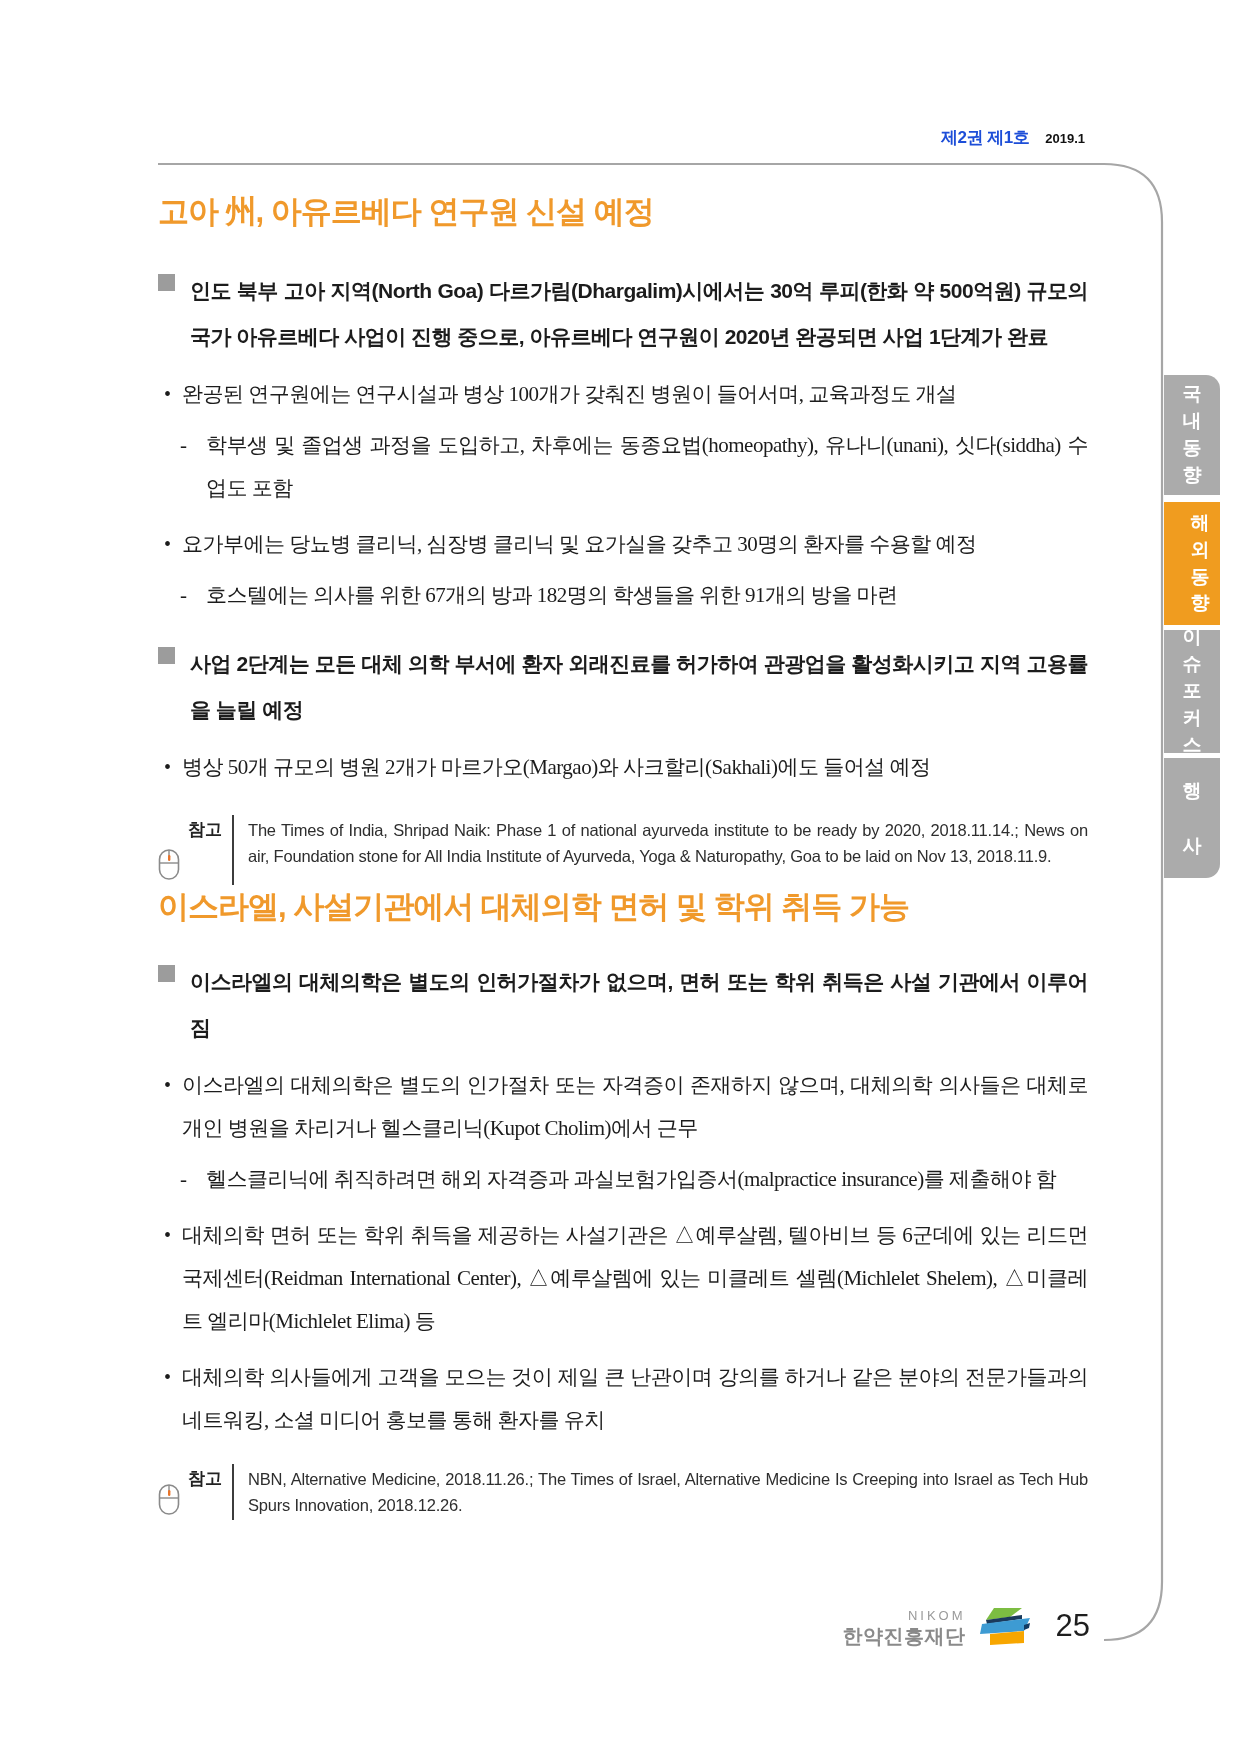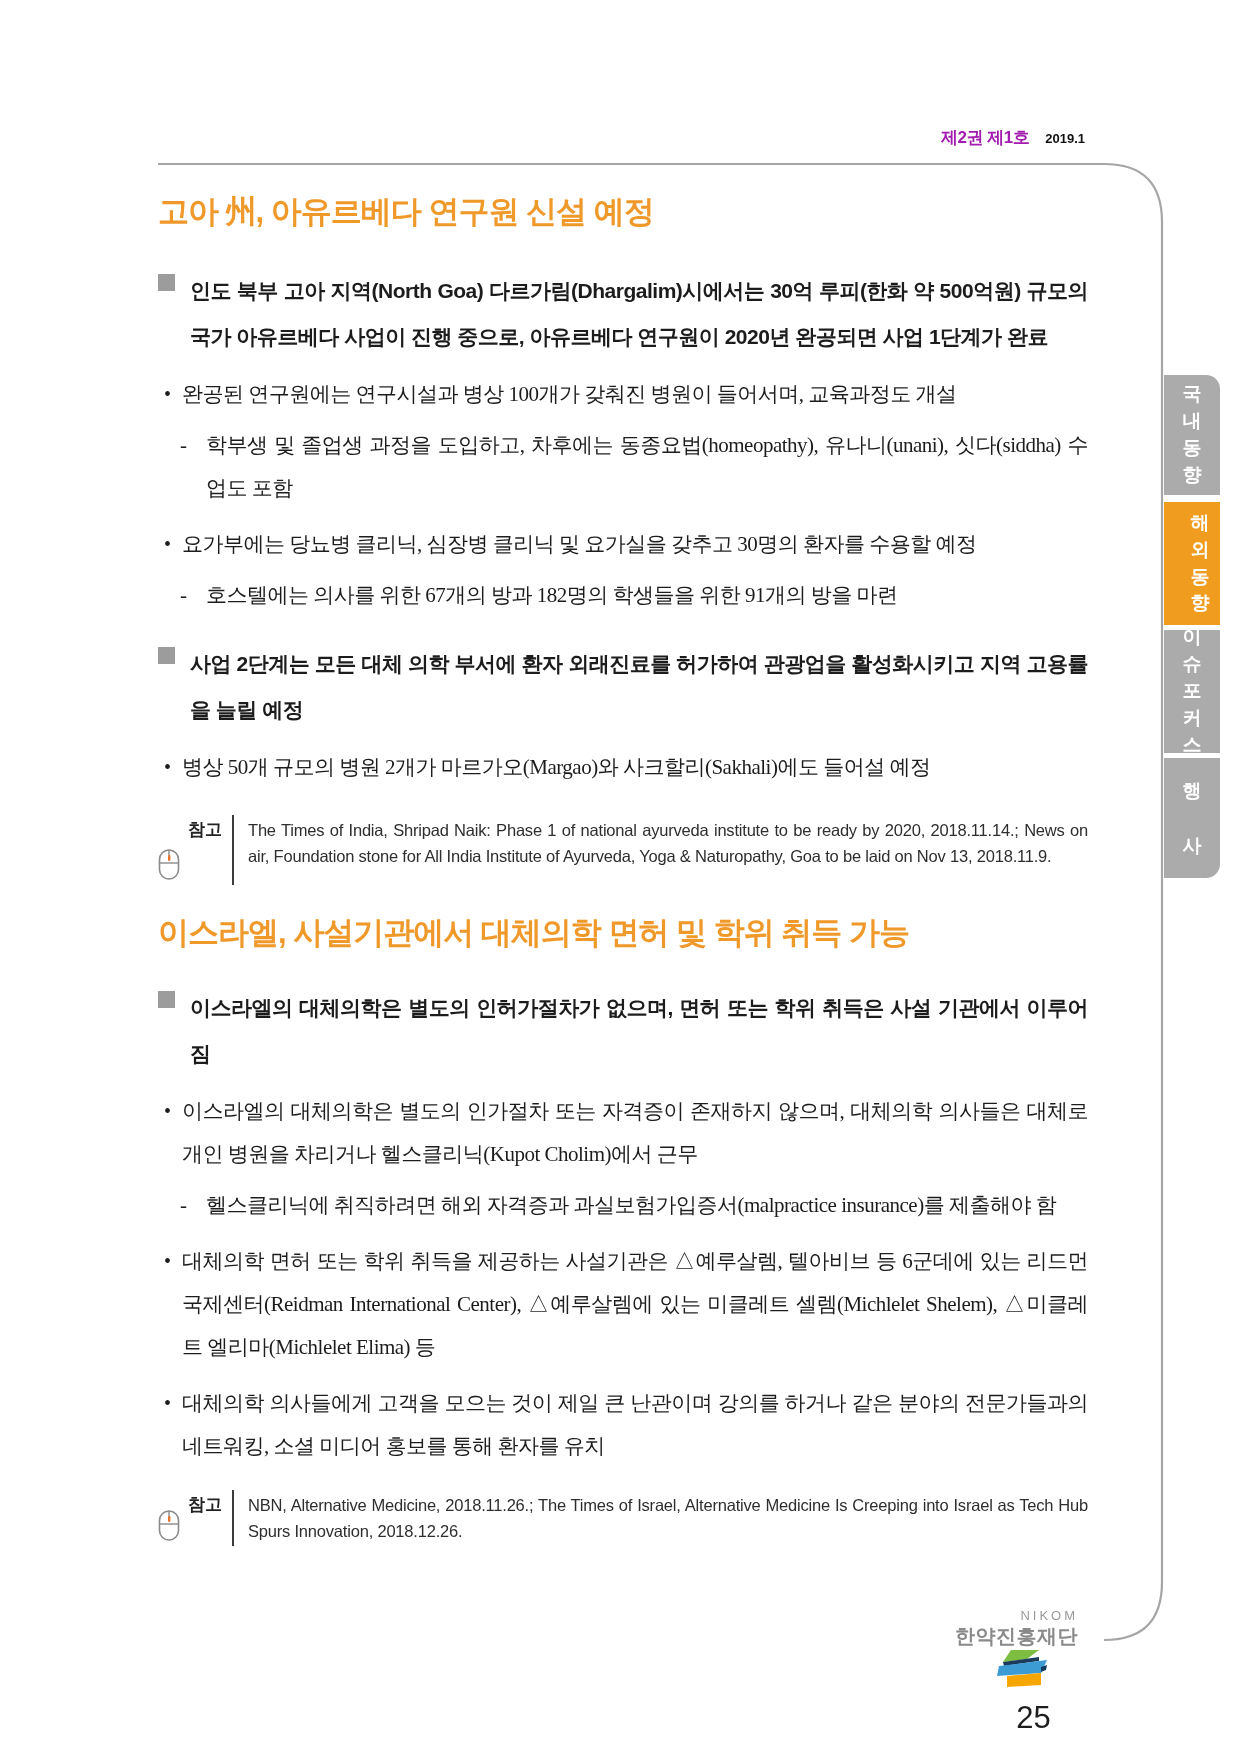--- a/index.html
+++ b/index.html
@@ -5,21 +5,21 @@
   * { margin:0; padding:0; box-sizing:border-box; }
   html,body { background:#ffffff; }
   .page {
     position:relative; width:1240px; height:1754px; background:#fff; overflow:hidden;
     font-family:"Liberation Sans", sans-serif; color:#1c1c1c;
   }
   
   .hdr {
     position:absolute; top:126px; right:155px; display:flex; align-items:baseline; gap:16px;
   }
-  .hdr .vol { font-size:17px; font-weight:bold; color:#a21caf; letter-spacing:-0.5px; }
+  .hdr .vol { font-size:17px; font-weight:bold; color:#1d4ed8; letter-spacing:-0.5px; }
   .hdr .date { font-size:13px; font-weight:bold; color:#111; }
   
   .border-svg { position:absolute; left:0; top:0; pointer-events:none; }
   
   .tabs { position:absolute; left:1164px; top:375px; width:56px; }
   .tab {
     position:absolute; left:0; width:56px; background:#ABABAB; color:#fff;
     font-weight:bold; font-size:19px; text-align:center;
     display:flex; align-items:center; justify-content:center;
   }
@@ -57,24 +57,24 @@
   .badge-shape { position:absolute; left:0; top:0; }
   .badge-fold { position:absolute; left:0; top:41px; width:58px; height:23px; background:#C79200; border-radius:0 0 0 8px; }
   .badge-label {
     position:absolute; left:0; top:0; width:112px; height:42px; line-height:42px;
     text-align:center; color:#fff; font-weight:bold; font-size:20px; letter-spacing:-0.5px;
   }
   .badge-leader { position:absolute; left:150px; right:18px; top:20px; height:4px;
     background:repeating-linear-gradient(90deg,#F1A93E 0 3px,transparent 3px 9px); }
   .badge-enddot { position:absolute; left:912px; top:13px; width:17px; height:17px; border-radius:50%; background:#E2A30F; }
   
-  .mt-sec2 { margin-top:26px; }
+  .mt-sec2 { }
   .s2-first { margin-top:30px; }
   
-  .footer { position:absolute; right:150px; top:1608px; display:flex; align-items:center;flex-direction:column; }
+  .footer { position:absolute; right:150px; top:1608px; display:flex; align-items:flex-start; }
   .brand { text-align:right; color:#8E8E8E; margin-right:12px; }
   .brand .b-top { font-size:13px; letter-spacing:3px; color:#9a9a9a; }
   .brand .b-name { font-size:20px; font-weight:bold; color:#8a8a8a; letter-spacing:0.5px; }
   .pageno { font-size:31px; color:#1e1e1e; margin-left:22px; }
   .logo-icon { margin-left:2px; }
 </style>
 </head>
 <body>
 
 <div class="page">

